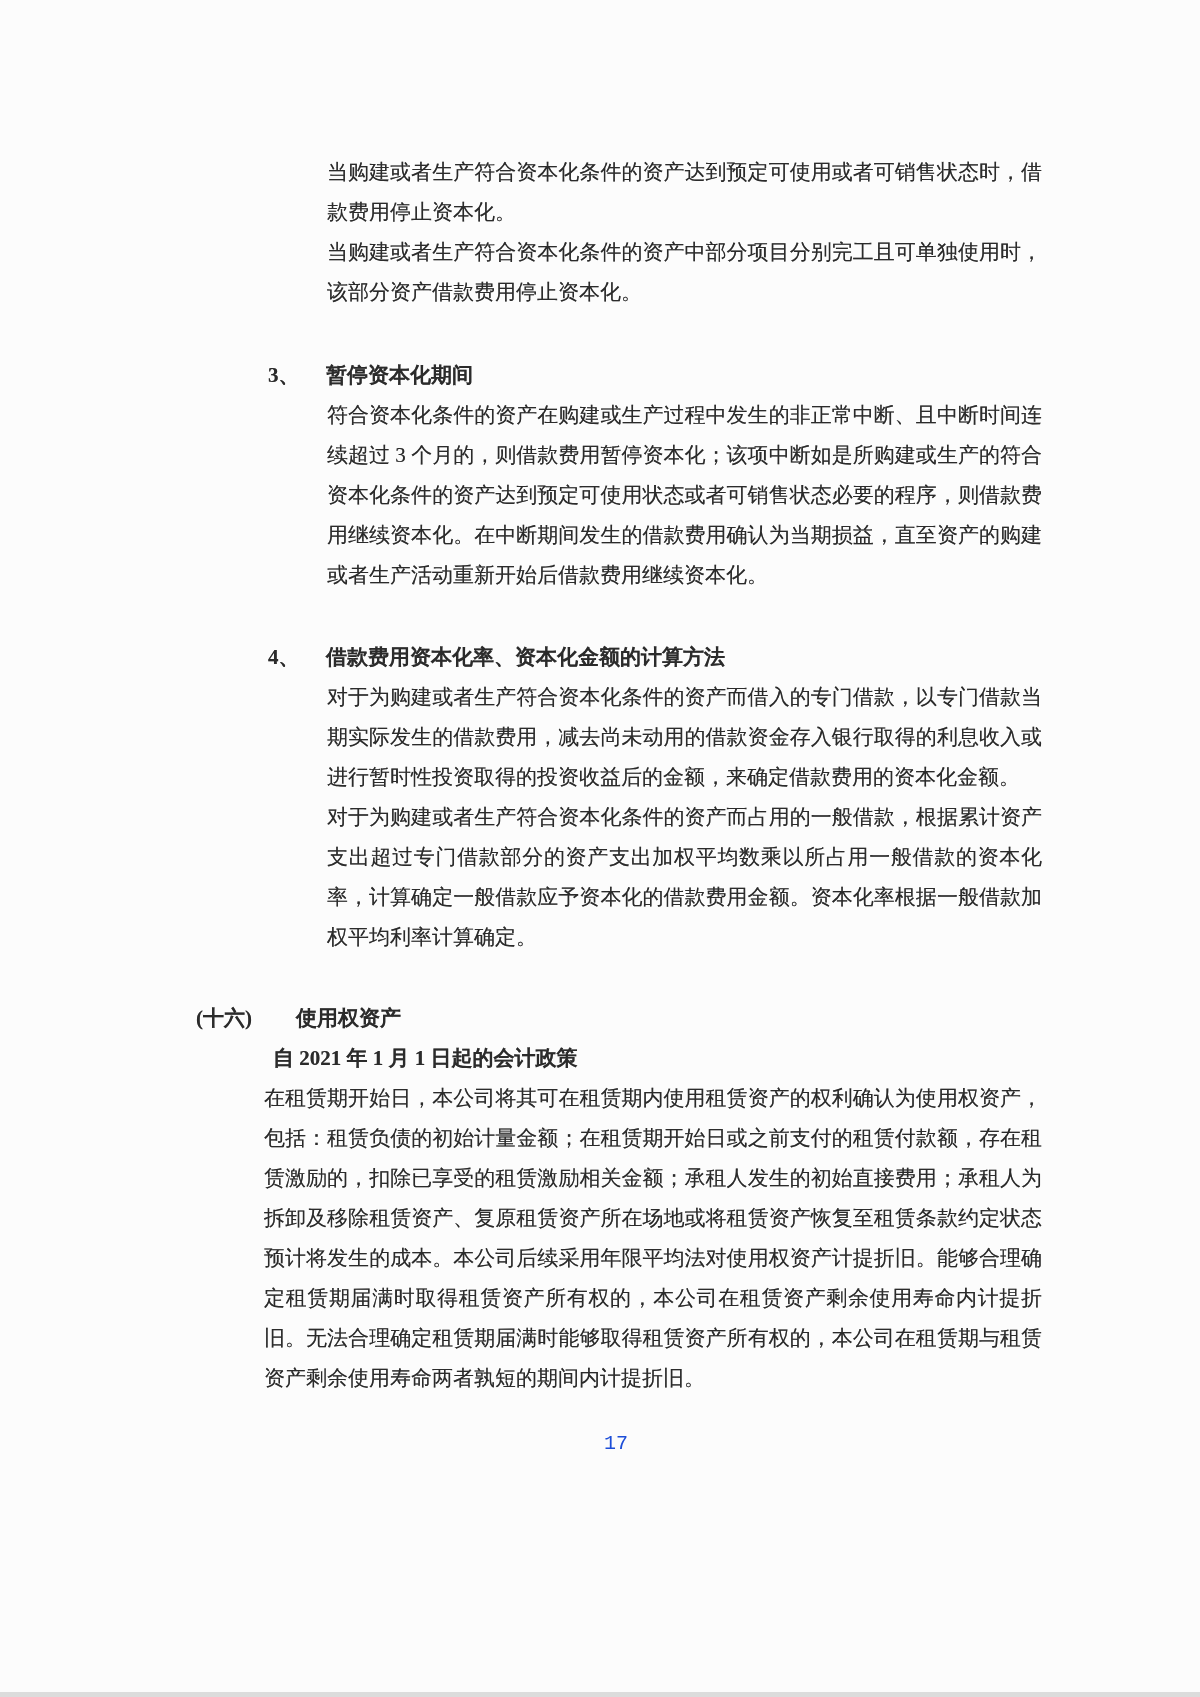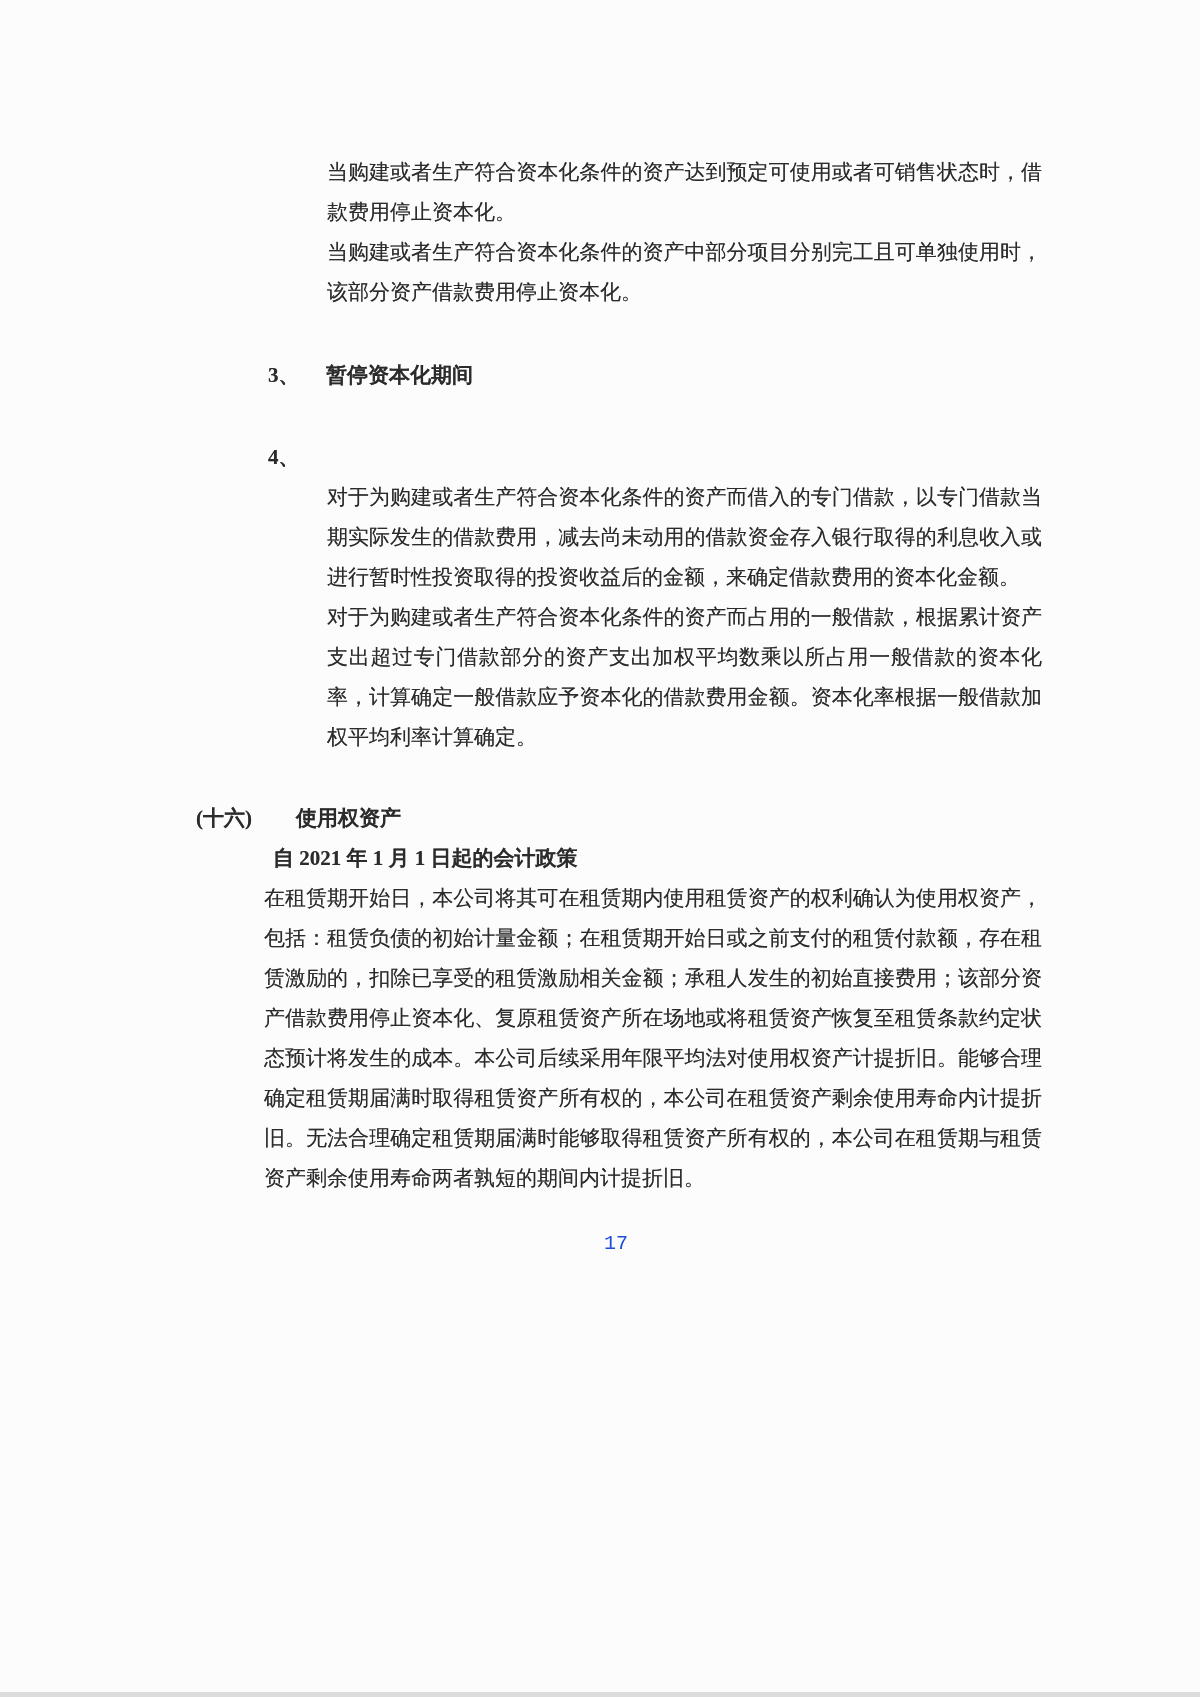--- a/index.html
+++ b/index.html
@@ -68,35 +68,39 @@
 
     <div class="indent-block">
       <p class="para">当购建或者生产符合资本化条件的资产达到预定可使用或者可销售状态时，借款费用停止资本化。</p>
       <p class="para">当购建或者生产符合资本化条件的资产中部分项目分别完工且可单独使用时，该部分资产借款费用停止资本化。</p>
     </div>
 
     <div class="sec-head h3">
       <span class="sec-num">3、</span>
       <span class="sec-title">暂停资本化期间</span>
     </div>
+    <div class="indent-block">
+      <p class="para">符合资本化条件的资产在购建或生产过程中发生的非正常中断、且中断时间连续超过 3 个月的，则借款费用暂停资本化；该项中断如是所购建或生产的符合资本化条件的资产达到预定可使用状态或者可销售状态必要的程序，则借款费用继续资本化。在中断期间发生的借款费用确认为当期损益，直至资产的购建或者生产活动重新开始后借款费用继续资本化。</p>
+    </div>
 
     <div class="sec-head h4">
       <span class="sec-num">4、</span>
+      <span class="sec-title">借款费用资本化率、资本化金额的计算方法</span>
     </div>
     <div class="indent-block">
       <p class="para">对于为购建或者生产符合资本化条件的资产而借入的专门借款，以专门借款当期实际发生的借款费用，减去尚未动用的借款资金存入银行取得的利息收入或进行暂时性投资取得的投资收益后的金额，来确定借款费用的资本化金额。</p>
       <p class="para">对于为购建或者生产符合资本化条件的资产而占用的一般借款，根据累计资产支出超过专门借款部分的资产支出加权平均数乘以所占用一般借款的资本化率，计算确定一般借款应予资本化的借款费用金额。资本化率根据一般借款加权平均利率计算确定。</p>
     </div>
 
     <div class="sub-head">
       <span class="sub-label">(十六)</span>
       <span class="sub-title">使用权资产</span>
     </div>
     <div class="policy-head">自 2021 年 1 月 1 日起的会计政策</div>
     <div class="body-block">
-      <p class="para">在租赁期开始日，本公司将其可在租赁期内使用租赁资产的权利确认为使用权资产，包括：租赁负债的初始计量金额；在租赁期开始日或之前支付的租赁付款额，存在租赁激励的，扣除已享受的租赁激励相关金额；承租人发生的初始直接费用；该部分资产借款费用停止资本化、复原租赁资产所在场地或将租赁资产恢复至租赁条款约定状态预计将发生的成本。本公司后续采用年限平均法对使用权资产计提折旧。能够合理确定租赁期届满时取得租赁资产所有权的，本公司在租赁资产剩余使用寿命内计提折旧。无法合理确定租赁期届满时能够取得租赁资产所有权的，本公司在租赁期与租赁资产剩余使用寿命两者孰短的期间内计提折旧。</p>
+      <p class="para">在租赁期开始日，本公司将其可在租赁期内使用租赁资产的权利确认为使用权资产，包括：租赁负债的初始计量金额；在租赁期开始日或之前支付的租赁付款额，存在租赁激励的，扣除已享受的租赁激励相关金额；承租人发生的初始直接费用；承租人为拆卸及移除租赁资产、复原租赁资产所在场地或将租赁资产恢复至租赁条款约定状态预计将发生的成本。本公司后续采用年限平均法对使用权资产计提折旧。能够合理确定租赁期届满时取得租赁资产所有权的，本公司在租赁资产剩余使用寿命内计提折旧。无法合理确定租赁期届满时能够取得租赁资产所有权的，本公司在租赁期与租赁资产剩余使用寿命两者孰短的期间内计提折旧。</p>
     </div>
 
     <div class="page-num">17</div>
   </div>
 
   <div class="scan-edge"></div>
 </div>
 
 </body></html>

